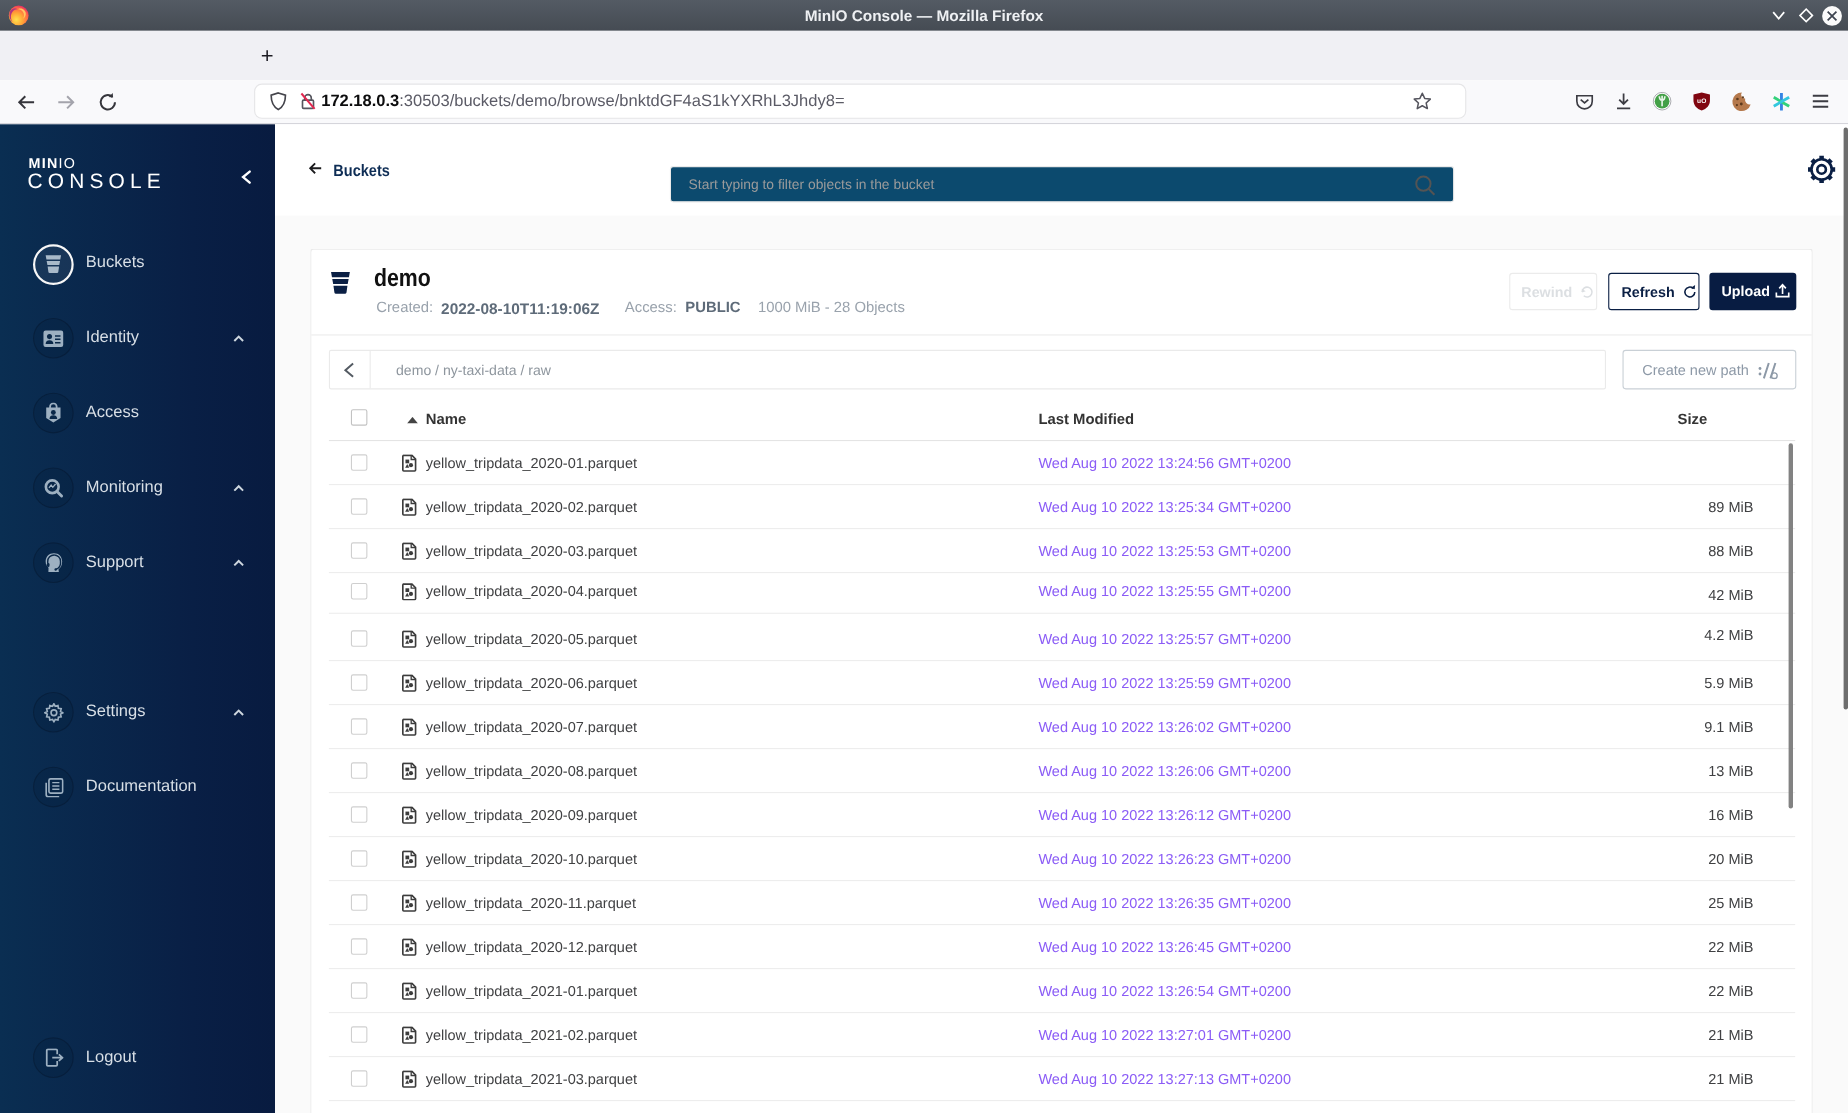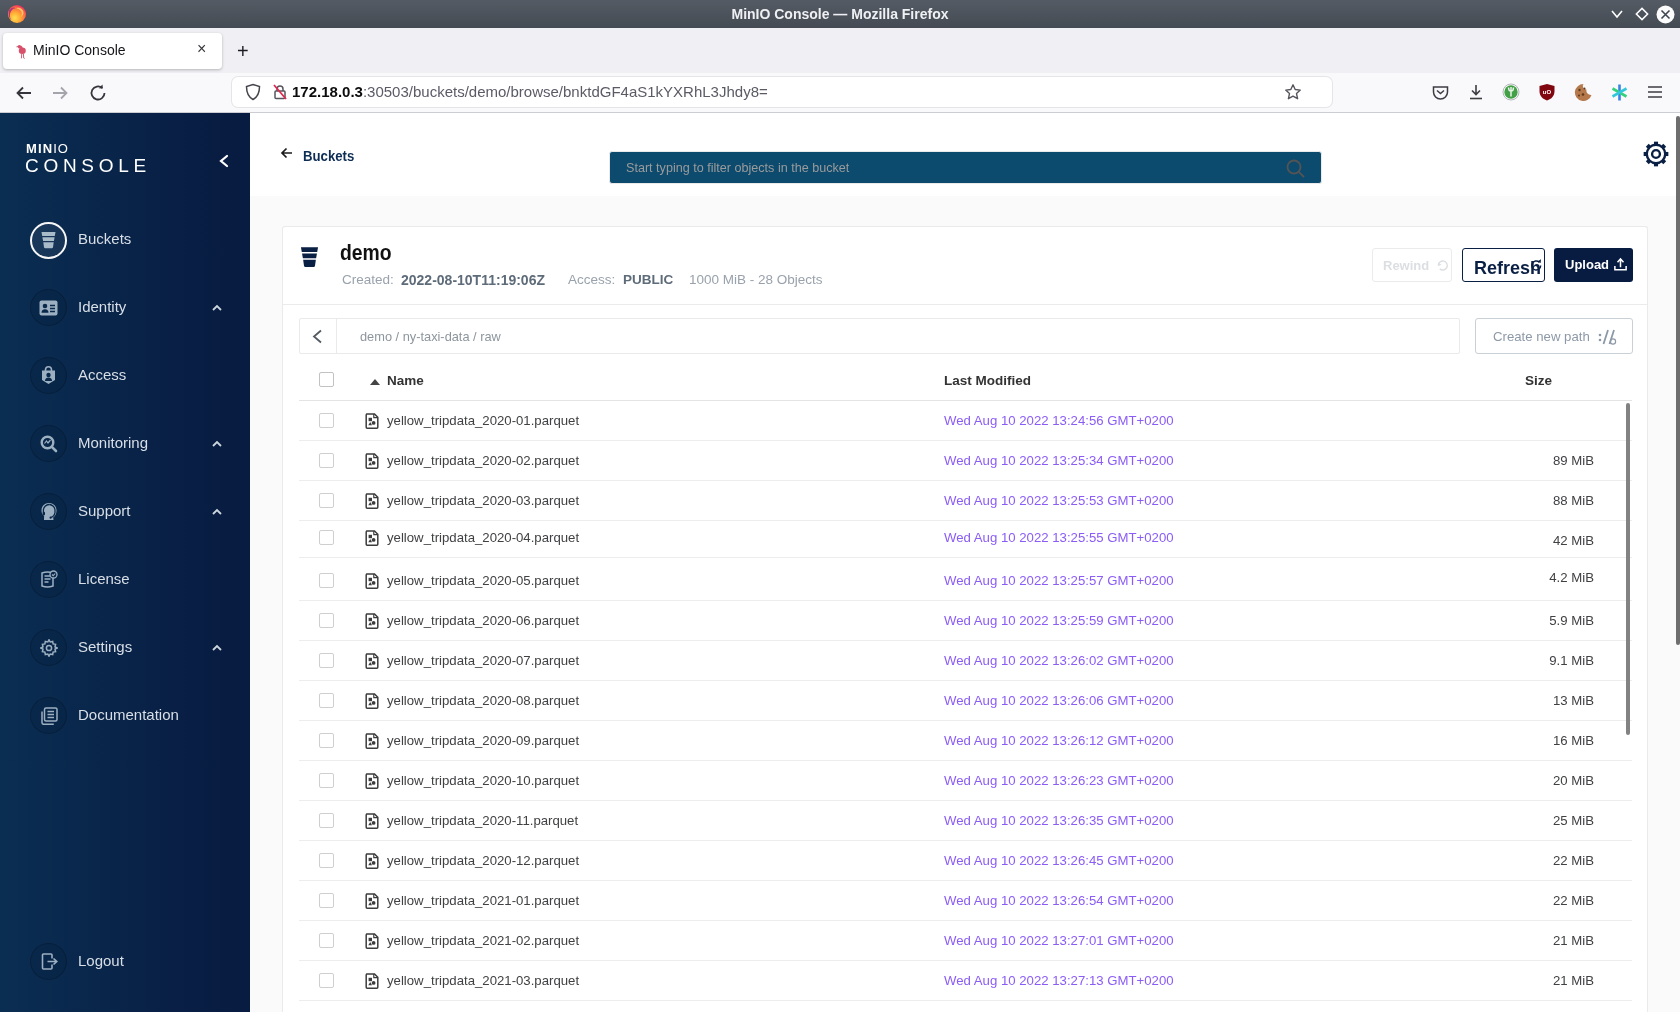--- a/index.html
+++ b/index.html
@@ -79,31 +79,20 @@
     <svg class="abs" style="left:1635px;top:7px" width="14" height="14" viewBox="0 0 14 14">
       <rect x="3" y="3" width="8" height="8" fill="none" stroke="#fff" stroke-width="1.5" transform="rotate(45 7 7)"></rect>
     </svg>
     <svg class="abs" style="left:1656px;top:5px" width="19" height="19" viewBox="0 0 19 19">
       <circle cx="9.5" cy="9.5" r="9" fill="#fbfbfb"></circle>
       <path d="M5.5 5.5 L13.5 13.5 M13.5 5.5 L5.5 13.5" stroke="#3e4450" stroke-width="1.6"></path>
     </svg>
   </div>
 
   <div id="tabbar" class="abs">
-    <div id="tab" class="abs">
-      <svg class="abs" style="left:10px;top:9px" width="17" height="18" viewBox="0 0 17 18">
-        <ellipse cx="9.3" cy="8.8" rx="3.5" ry="3.3" fill="#d8506b"></ellipse>
-        <path d="M9.5 8 C10 6.2 9.6 4.8 8.3 3.8 C7.2 3 5.9 3.1 5.3 3.9 C4.9 4.4 5 5 5.5 5.4 L4 5.3 L5.6 6.3 C6.3 6.7 7 6.5 7.5 6.2 C8.2 5.9 8.7 6.8 8.4 8 Z" fill="#d8506b"></path>
-        <circle cx="6.1" cy="4.6" r="1.25" fill="#d8506b"></circle>
-        <path d="M5.2 4.2 L3.4 4.8" stroke="#b23b52" stroke-width="0.7"></path>
-        <path d="M8.7 11.8 L8.4 16.4 M10.4 11.8 L10.7 16 L11.6 16.6" stroke="#c4455c" stroke-width="0.85" fill="none"></path>
-      </svg>
-      <div class="abs tabtitle">MinIO Console</div>
-      <div class="abs tabclose">×</div>
-    </div>
     <div id="newtab" class="abs">+</div>
   </div>
 
   <div id="navbar" class="abs">
     <svg class="abs navicon" style="left:14px;top:10px" width="20" height="20" viewBox="0 0 20 20">
       <path d="M17 10 H4 M9 4.5 L3.5 10 L9 15.5" fill="none" stroke="#35353b" stroke-width="1.8"></path>
     </svg>
     <svg class="abs" style="left:50px;top:10px" width="20" height="20" viewBox="0 0 20 20">
       <path d="M3 10 H16 M11 4.5 L16.5 10 L11 15.5" fill="none" stroke="#a4a4ac" stroke-width="1.8"></path>
     </svg>
@@ -223,30 +212,20 @@
             <rect x="2.6" y="9.8" width="2.4" height="3.6" rx="1.1" fill="#0a2849"></rect>
             <path d="M9.2 2.5 a5.8 5.8 0 0 1 5.8 5.8 v2.2 a6 6 0 0 1 -4.2 5" fill="none" stroke="#0a2849" stroke-width="1.3"></path>
             <circle cx="10.6" cy="15.7" r="1.1" fill="#0a2849"></circle>
           </svg>
         <div class="menulabel abs" style="top:9px">Support</div>
         <svg class="menucaret abs" style="top:11px" viewBox="0 0 16 16">
             <path d="M4 10 L8 6 L12 10" fill="none" stroke="#cdd6de" stroke-width="1.8"></path>
           </svg>
       </div>
 
-      <div class="menuitem abs" style="top:448px">
-        <div class="menucircle abs"></div>
-        <svg class="abs" style="left:41px;top:9px" width="17" height="19" viewBox="0 0 17 19">
-          <path d="M1 3 a8 3 0 0 1 11 0 v13 a8 3 0 0 1 -11 0 z" fill="none" stroke="#9db0c1" stroke-width="1.5"></path>
-          <path d="M3.5 6 h6 M3.5 9 h6 M3.5 12 h4" stroke="#9db0c1" stroke-width="1.3"></path>
-          <circle cx="12.5" cy="4.5" r="3.5" fill="#0a2849" stroke="#9db0c1" stroke-width="1.3"></circle>
-          <path d="M11 4.5 l1.2 1.2 2-2.2" fill="none" stroke="#9db0c1" stroke-width="1.1"></path>
-        </svg>
-        <div class="menulabel abs" style="top:9px">License</div>
-      </div>
 
       <div class="menuitem abs" style="top:516px">
         <div class="menucircle abs"></div>
         <svg class="abs" style="left:40px;top:10px" width="18" height="18" viewBox="0 0 18 18">
           <path d="M9 0.8 l1.2 2.2 2.5-.6 .4 2.5 2.5.4 -.6 2.5 2.2 1.2 -2.2 1.2 .6 2.5 -2.5.4 -.4 2.5 -2.5-.6 -1.2 2.2 -1.2-2.2 -2.5.6 -.4-2.5 -2.5-.4 .6-2.5 -2.2-1.2 2.2-1.2 -.6-2.5 2.5-.4 .4-2.5 2.5.6 z" fill="none" stroke="#9db0c1" stroke-width="1.5"></path>
           <circle cx="9" cy="9" r="2.6" fill="none" stroke="#9db0c1" stroke-width="1.5"></circle>
         </svg>
         <div class="menulabel abs" style="top:9px">Settings</div>
         <svg class="menucaret abs" style="top:11px" viewBox="0 0 16 16">
             <path d="M4 10 L8 6 L12 10" fill="none" stroke="#cdd6de" stroke-width="1.8"></path>
@@ -312,21 +291,21 @@
         <span class="abs" style="left:406px;">1000 MiB - 28 Objects</span>
       </div>
 
       <div class="abs" style="left:1089px;top:21px;width:80px;height:34px;border:1px solid #ebebeb;border-radius:3px;color:#dcdfe2;font-size:13px;font-weight:700;">
         <span class="abs" style="left:10px;top:9px;">Rewind</span>
         <svg class="abs" style="left:62px;top:9px" width="15" height="15" viewBox="0 0 16 16">
           <path d="M3.5 8 a4.8 4.8 0 1 1 1.6 3.6" fill="none" stroke="#dcdfe2" stroke-width="1.5"></path>
           <path d="M3.2 4.8 L3.6 8.4 L7 7.2 Z" fill="#dcdfe2"></path>
         </svg>
       </div>
-      <div class="abs" style="left:1179px;top:21px;width:83px;height:34px;border:1px solid #0a1f44;border-radius:3px;color:#0a1f44;font-size:18px;font-weight:700;background:#fff;">
+      <div class="abs" style="left:1179px;top:21px;width:83px;height:34px;border:1px solid #0a1f44;border-radius:3px;color:#0a1f44;font-size:13px;font-weight:700;background:#fff;">
         <span class="abs" style="left:11px;top:9px;">Refresh</span>
         <svg class="abs" style="left:66px;top:9px" width="15" height="15" viewBox="0 0 16 16">
           <path d="M12.5 8 a4.8 4.8 0 1 1 -1.6-3.6" fill="none" stroke="#0a1f44" stroke-width="1.5"></path>
           <path d="M12.8 1.2 L12.4 5.4 L8.6 4 Z" fill="#0a1f44"></path>
         </svg>
       </div>
       <div class="abs" style="left:1271px;top:21px;width:79px;height:34px;background:#081c42;border-radius:3px;color:#fff;font-size:13px;font-weight:700;">
         <span class="abs" style="left:11px;top:9px;">Upload</span>
         <svg class="abs" style="left:59px;top:9px" width="15" height="15" viewBox="0 0 16 16">
           <path d="M8 11 V2.5 M4.8 5.5 L8 2 L11.2 5.5" fill="none" stroke="#fff" stroke-width="1.6"></path>

